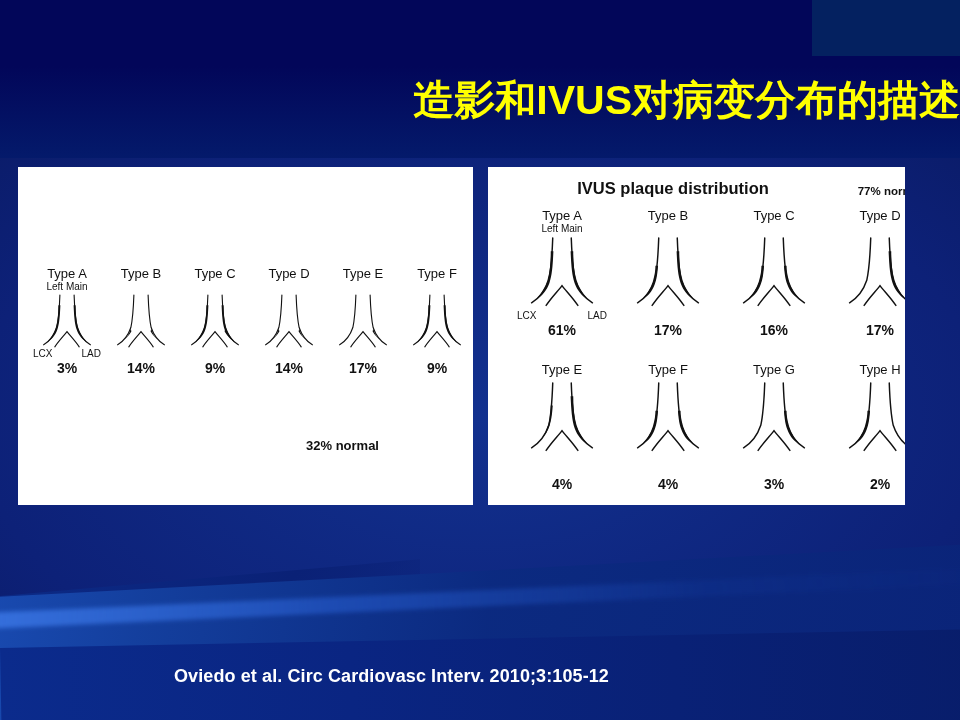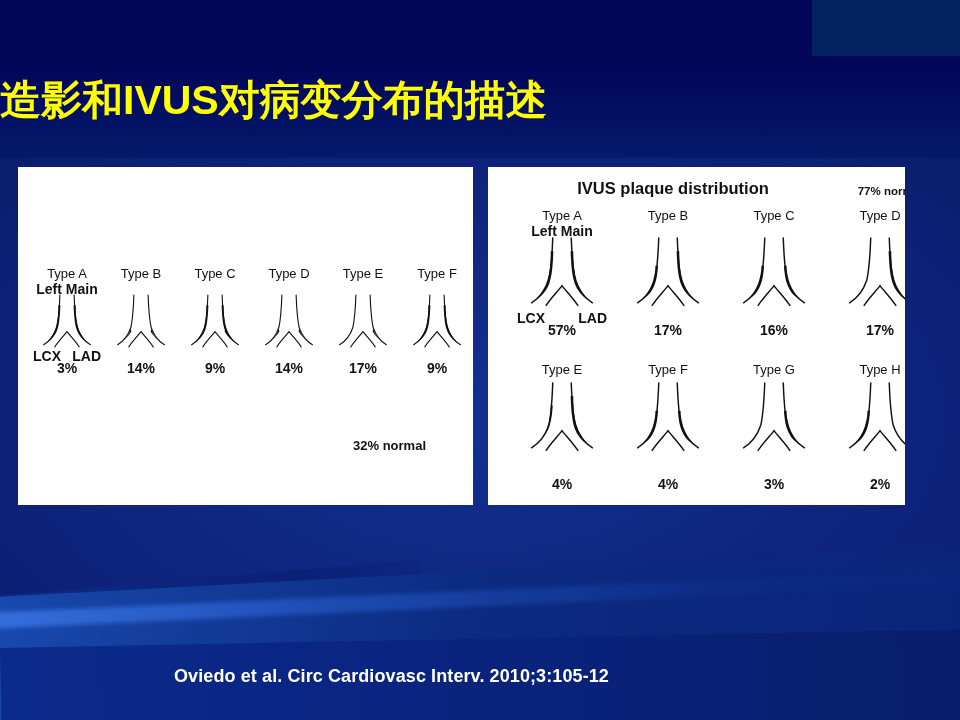--- a/index.html
+++ b/index.html
@@ -69,21 +69,21 @@
     background: linear-gradient(120deg, #0c2a86 0%, #0a2176 60%, rgba(8,26,100,0) 100%);
     transform: skewY(-5deg);
     transform-origin: left bottom;
   }
 
   
   #title {
     position: absolute;
     left: 0; top: 72px;
     width: 960px;
-    text-align: left;
+    text-align: right;
     color: #ffff00;
     font-size: 41px;
     font-weight: bold;
     letter-spacing: 0px;
     line-height: 56px;
     white-space: nowrap;
   }
 
   
   .panel {
@@ -115,21 +115,21 @@
     position: absolute;
     left: 352px; top: 18px; width: 100px;
     text-align: center;
     font-size: 11.5px;
     font-weight: bold;
     color: #111;
   }
   #fig-left-normal {
     position: absolute;
     left: 288px; top: 271px; width: 120px;
-    text-align: right;
+    text-align: left;
     font-size: 13px;
     font-weight: bold;
     color: #111;
   }
 
   
   .cell {
     position: absolute;
     text-align: center;
   }
@@ -143,22 +143,22 @@
   .cell .pct-label {
     font-size: 14px;
     font-weight: bold;
     color: #111;
     line-height: 14px;
   }
   .cell svg { display: block; margin: 0 auto; }
 
   .lbl-lm, .lbl-lcx, .lbl-lad {
     position: absolute;
-    font-size: 14px;
-    font-weight: bold;
+    font-size: 10px;
+    font-weight: normal;
     color: #111;
     white-space: nowrap;
     text-align: right;
   }
 
   
   #caption-box {
     position: absolute;
     left: 124px; top: 528px;
     width: 736px; height: 110px;
@@ -316,21 +316,21 @@
                 <path d="M36,6 C35,34 34,52 30,70 C24,88 14,98 4,104" fill="none" stroke="#111" stroke-width="2.2" stroke-linecap="round"></path>
                 <path d="M64,6 C65,34 66,52 70,70 C76,88 86,98 96,104" fill="none" stroke="#111" stroke-width="2.2" stroke-linecap="round"></path>
                 <path d="M26,108 C34,96 44,86 50,78 C56,86 66,96 74,108" fill="none" stroke="#111" stroke-width="2.2" stroke-linecap="round"></path>
                 <path d="M37,26 C36,48 35,62 31,74 C27,86 19,94 11,99 C19,90 25,80 28,70 C32,56 33,42 33,26 Z" fill="#111"></path>
                 <path d="M63,26 C64,48 65,62 69,74 C73,86 81,94 89,99 C81,90 75,80 72,70 C68,56 67,42 67,26 Z" fill="#111"></path>
               </svg>
             </div>
             <div class="lbl-lcx" style="left: 3px; top: 87px;">LCX</div>
             <div class="lbl-lad" style="right: 3px; top: 87px;">LAD</div>
           </div>
-          <div class="pct-label">57%</div>
+          <div class="pct-label">61%</div>
         </div>
         <div class="cell" style="left: 132px; top: 42px; width: 96px;">
           <div class="type-label">Type B</div>
           <div style="position: relative; height: 100px;">
             <div style="padding-top: 11px;">
               <svg width="74" height="86" viewBox="0 0 100 130">
                 <path d="M36,6 C35,34 34,52 30,70 C24,88 14,98 4,104" fill="none" stroke="#111" stroke-width="2.2" stroke-linecap="round"></path>
                 <path d="M64,6 C65,34 66,52 70,70 C76,88 86,98 96,104" fill="none" stroke="#111" stroke-width="2.2" stroke-linecap="round"></path>
                 <path d="M26,108 C34,96 44,86 50,78 C56,86 66,96 74,108" fill="none" stroke="#111" stroke-width="2.2" stroke-linecap="round"></path>
                 <path d="M35,48 C34,60 33,68 30,76 C26,88 18,95 10,100 C18,91 24,82 27,72 C30,62 31,55 31,48 Z" fill="#111"></path>

